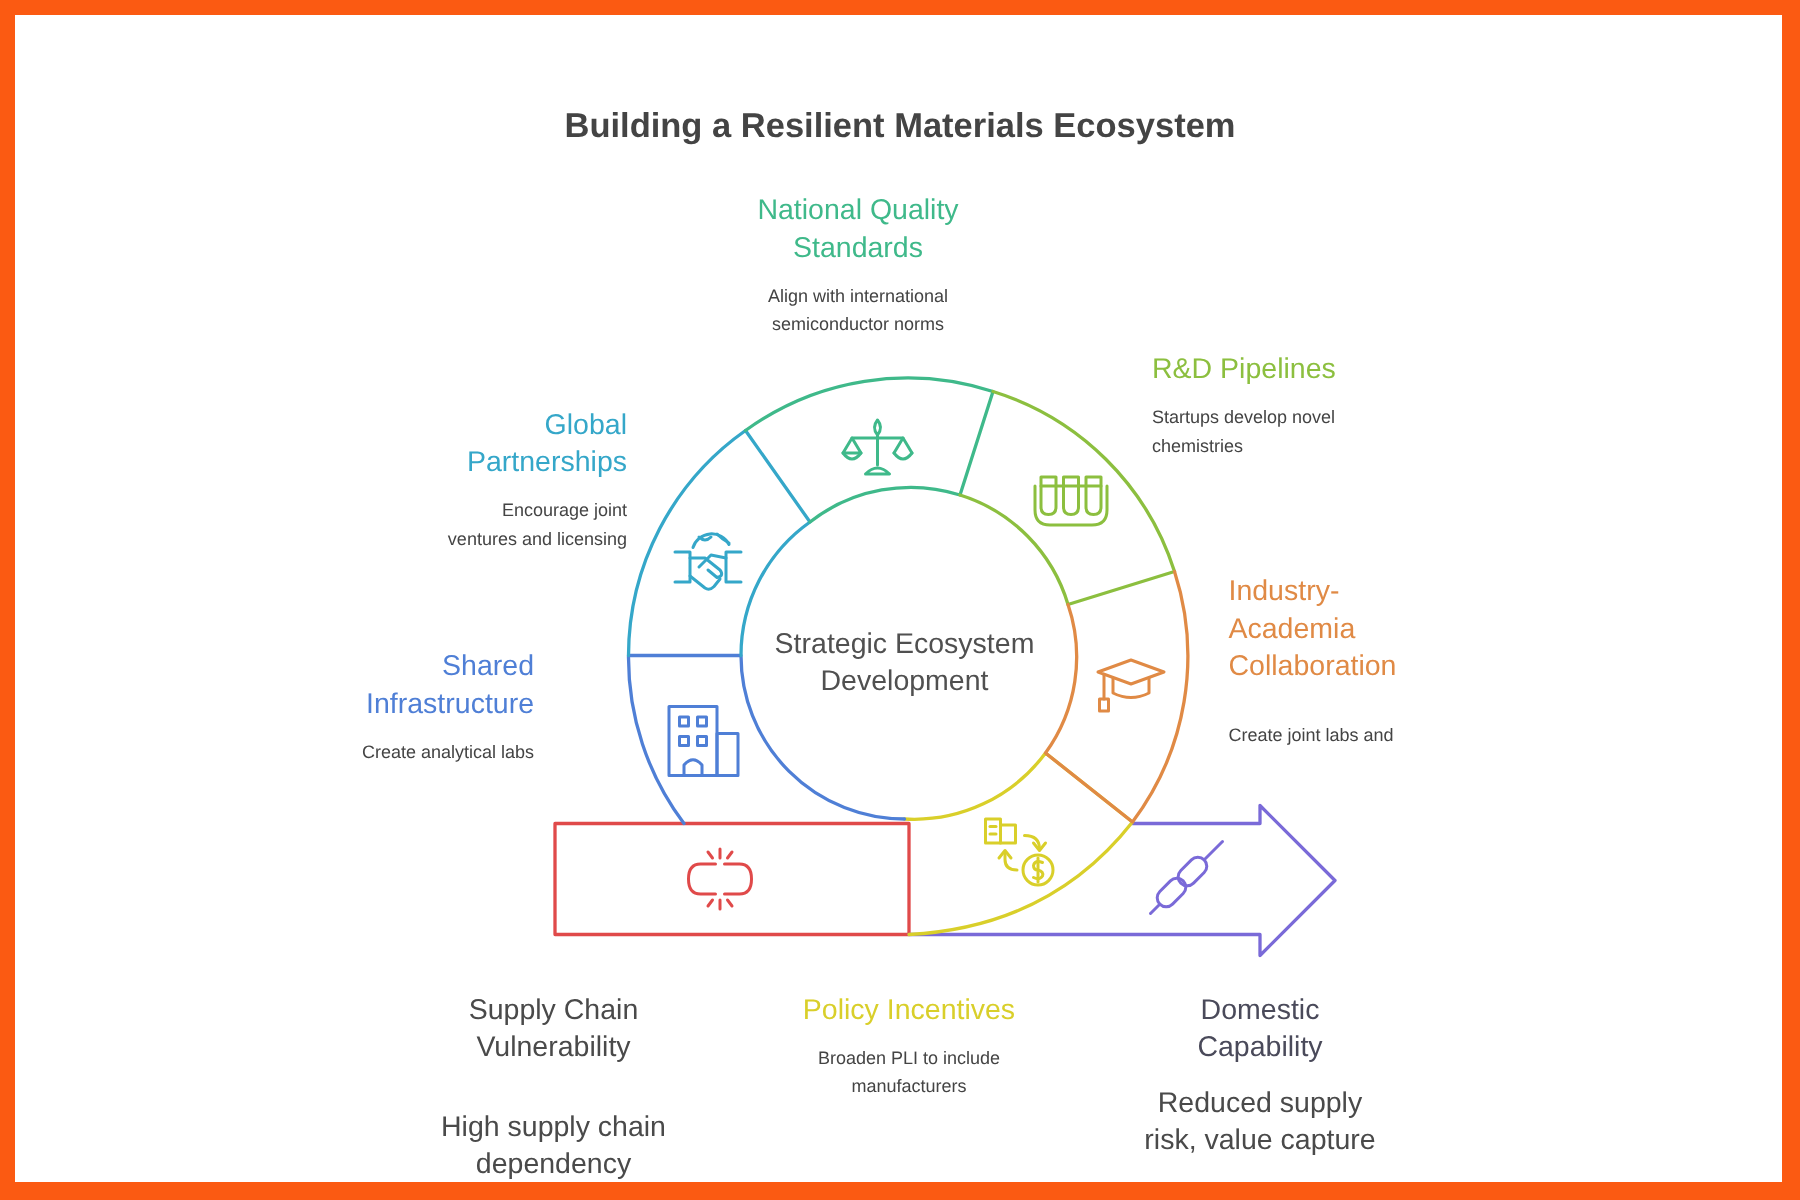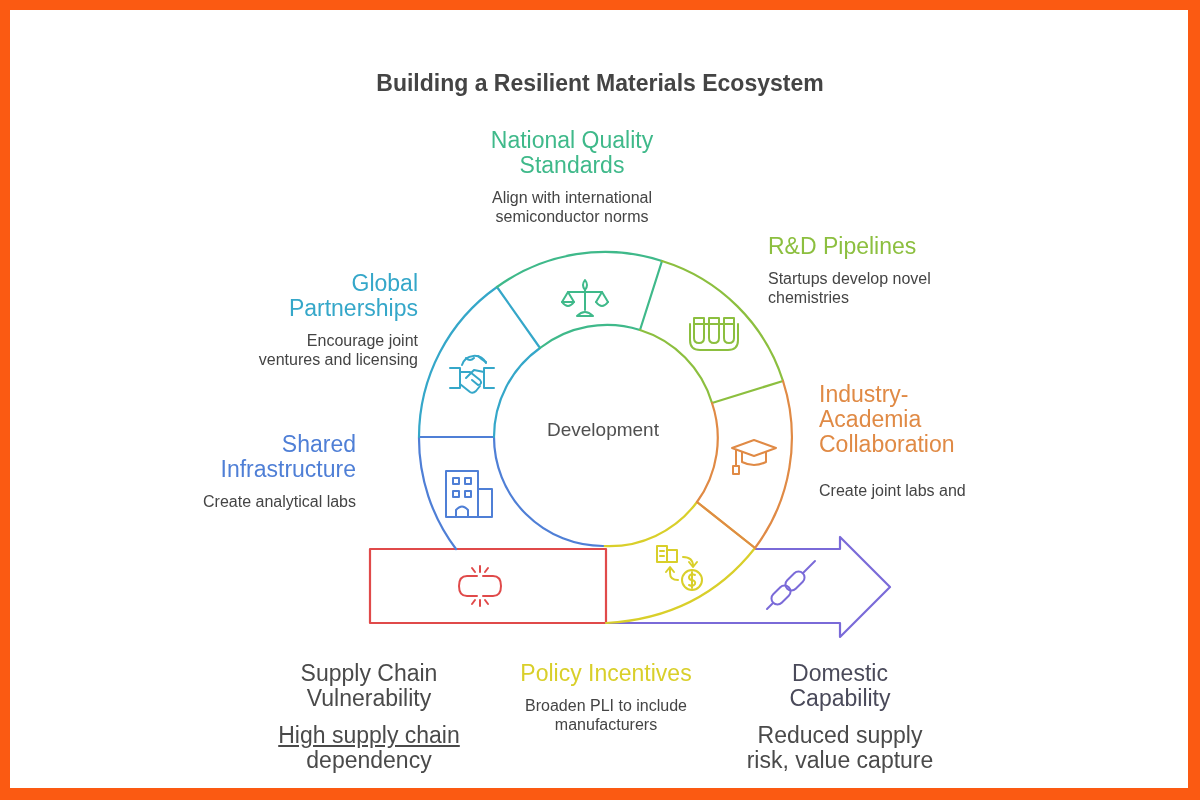--- a/index.html
+++ b/index.html
@@ -13,22 +13,22 @@
     position: absolute; left: 10px; top: 10px;
     width: 1178px; height: 778px;
     background: #ffffff;
   }
   svg.diagram { position: absolute; left: 0; top: 0; }
   .txt { position: absolute; color: #444; }
   .title {
     left: 0; width: 1200px; top: 70px; text-align: center;
     font-size: 23px; font-weight: bold; color: #444;
   }
-  .hd { font-size: 23px; line-height: 25px; }
-  .desc { font-size: 16px; line-height: 19px; color: #444; }
+  .hd { font-size: 19px; line-height: 25px; }
+  .desc { font-size: 12px; line-height: 19px; color: #444; }
   .center-label {
     position: absolute; left: 503px; top: 417px; width: 200px;
     text-align: center; font-size: 19px; line-height: 25px; color: #505050;
   }
   .r { text-align: right; }
   .c { text-align: center; }
   .l { text-align: left; }
 </style>
 </head>
 <body>
@@ -132,20 +132,21 @@
       <rect x="770" y="589" width="22" height="12" rx="6" transform="rotate(-45 781 595)"></rect>
       <rect x="784" y="575" width="22" height="12" rx="6" transform="rotate(-45 795 581)"></rect>
       <line x1="803" y1="573" x2="815" y2="561"></line>
     </g>
   </g>
 </svg>
 
 <div class="txt title">Building a Resilient Materials Ecosystem</div>
 
 <div class="center-label">
+  <div>Strategic Ecosystem</div>
   <div>Development</div>
 </div>
 
 <div class="txt c" style="left:452px; top:128px; width:240px;">
   <div class="hd" style="color:#3fb98a;">National Quality</div>
   <div class="hd" style="color:#3fb98a;">Standards</div>
   <div class="desc" style="margin-top:10px;">Align with international</div>
   <div class="desc">semiconductor norms</div>
 </div>
 
@@ -171,21 +172,21 @@
 
 <div class="txt r" style="left:136px; top:432px; width:220px;">
   <div class="hd" style="color:#4f7fd6;">Shared</div>
   <div class="hd" style="color:#4f7fd6;">Infrastructure</div>
   <div class="desc" style="margin-top:10px;">Create analytical labs</div>
 </div>
 
 <div class="txt c" style="left:259px; top:661px; width:220px;">
   <div class="hd" style="color:#4a4a4a;">Supply Chain</div>
   <div class="hd" style="color:#4a4a4a;">Vulnerability</div>
-  <div class="hd" style="color:#4a4a4a; margin-top:12px;text-decoration:underline;">High supply chain</div>
+  <div class="hd" style="color:#4a4a4a; margin-top:28px;">High supply chain</div>
   <div class="hd" style="color:#4a4a4a;">dependency</div>
 </div>
 
 <div class="txt c" style="left:496px; top:661px; width:220px;text-align:center;">
   <div class="hd" style="color:#d9cf2a;">Policy Incentives</div>
   <div class="desc" style="margin-top:10px;">Broaden PLI to include</div>
   <div class="desc">manufacturers</div>
 </div>
 
 <div class="txt c" style="left:730px; top:661px; width:220px;">

